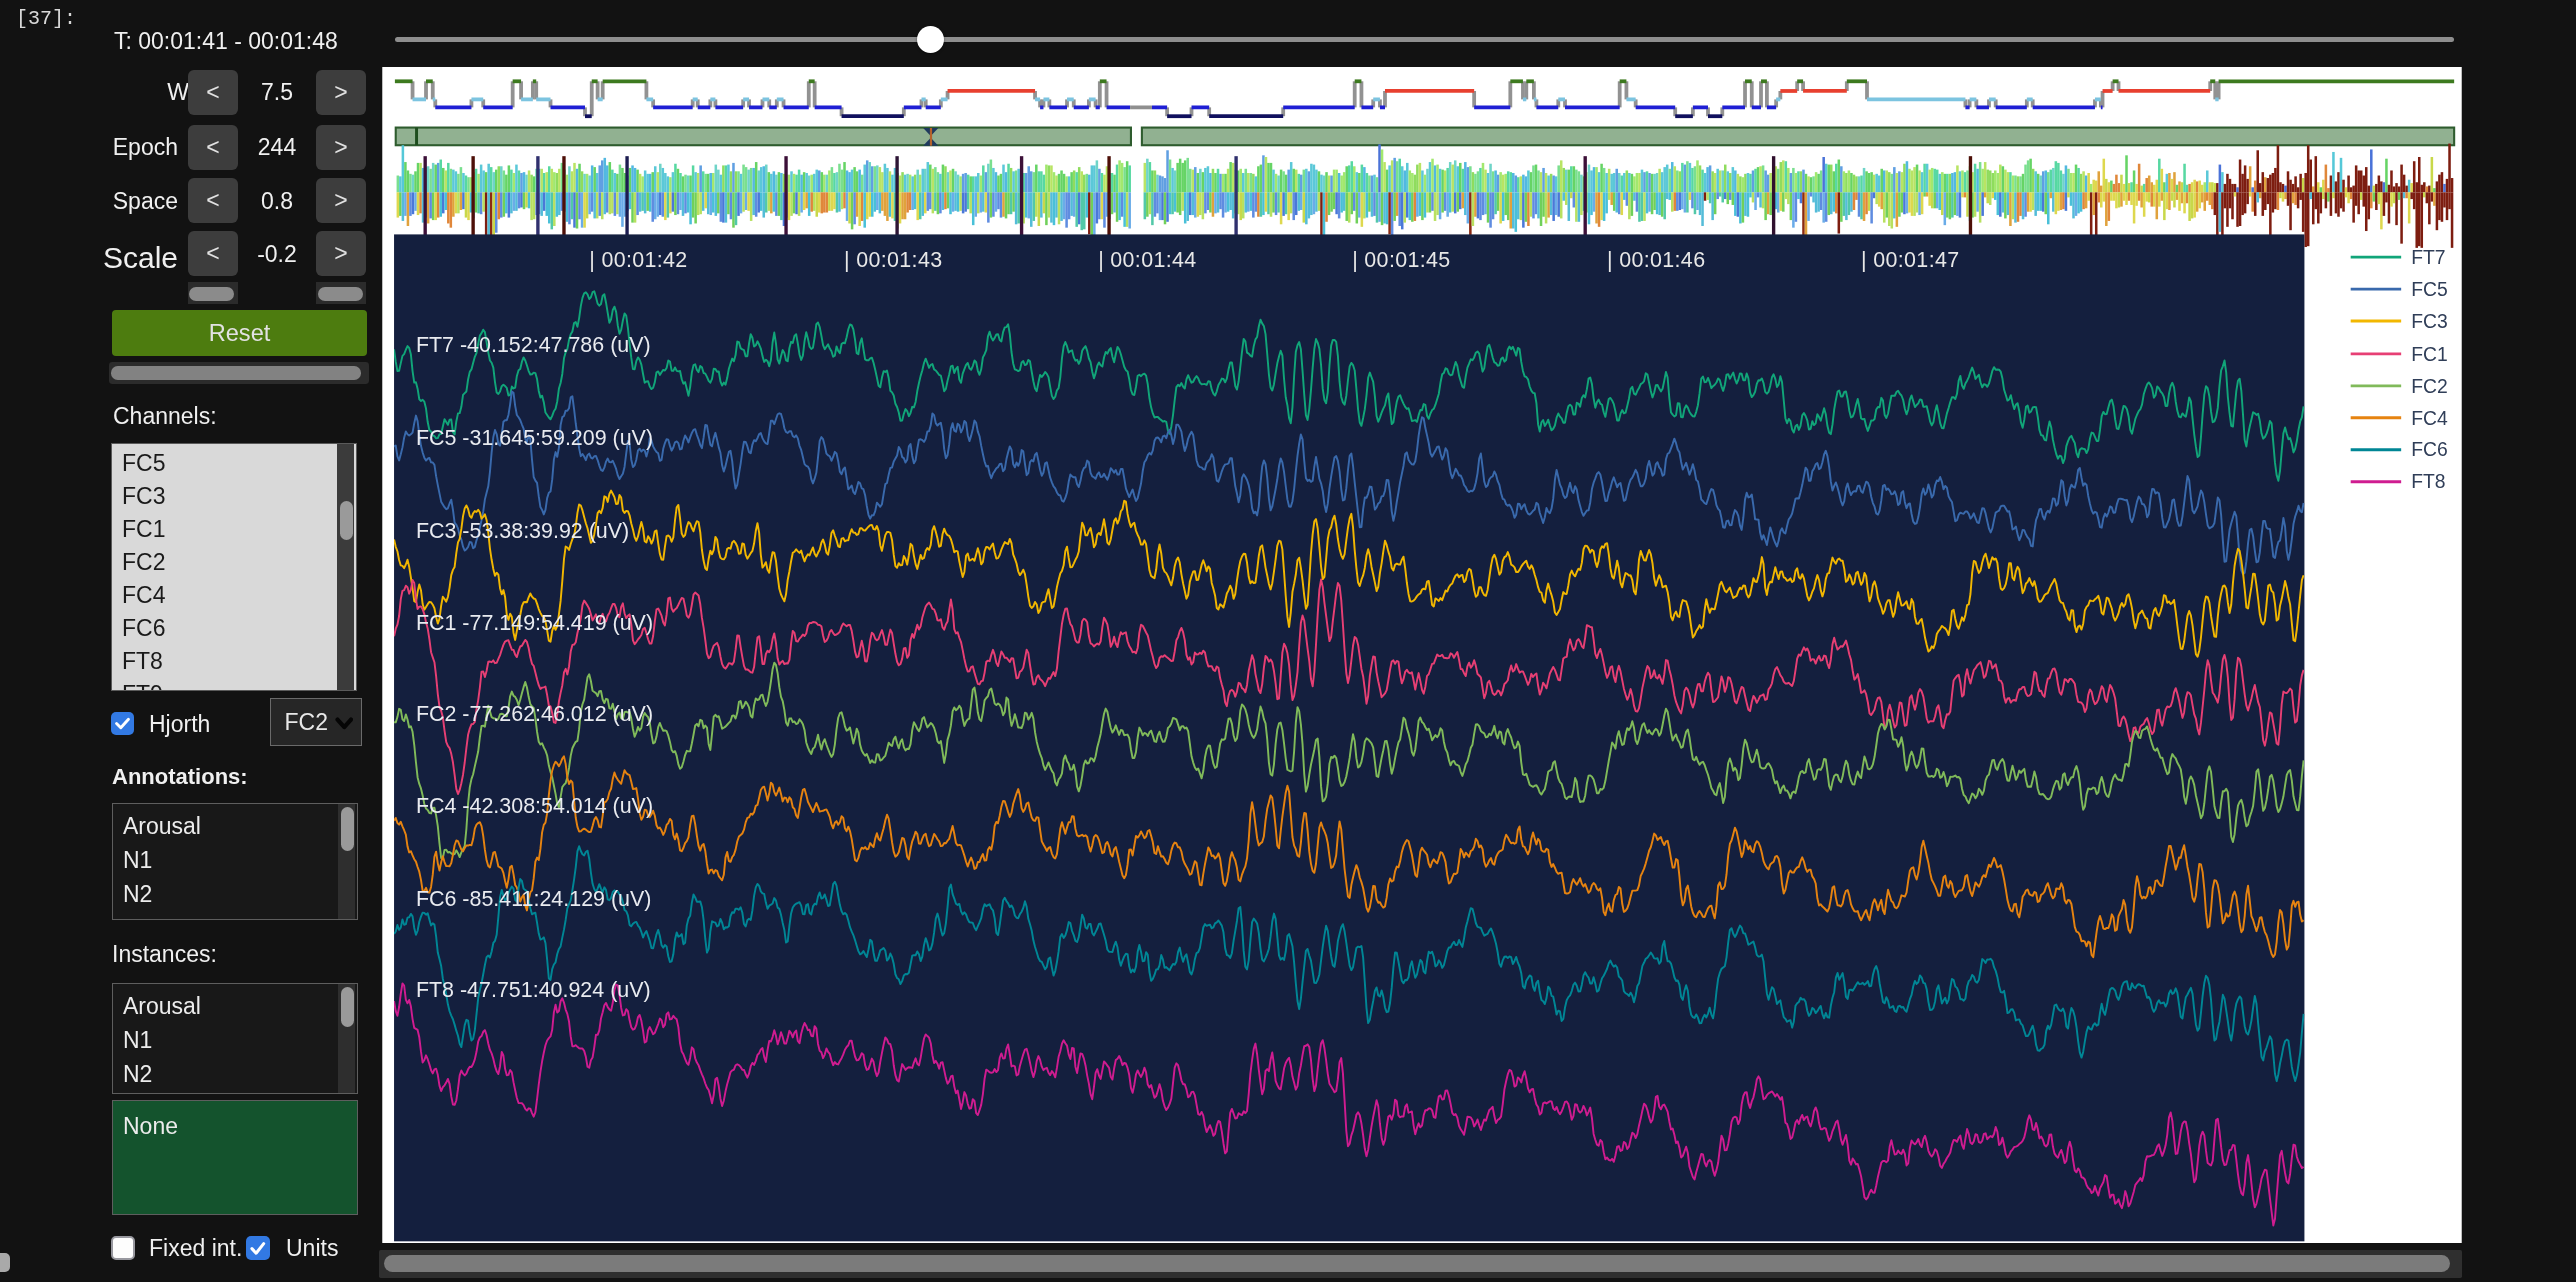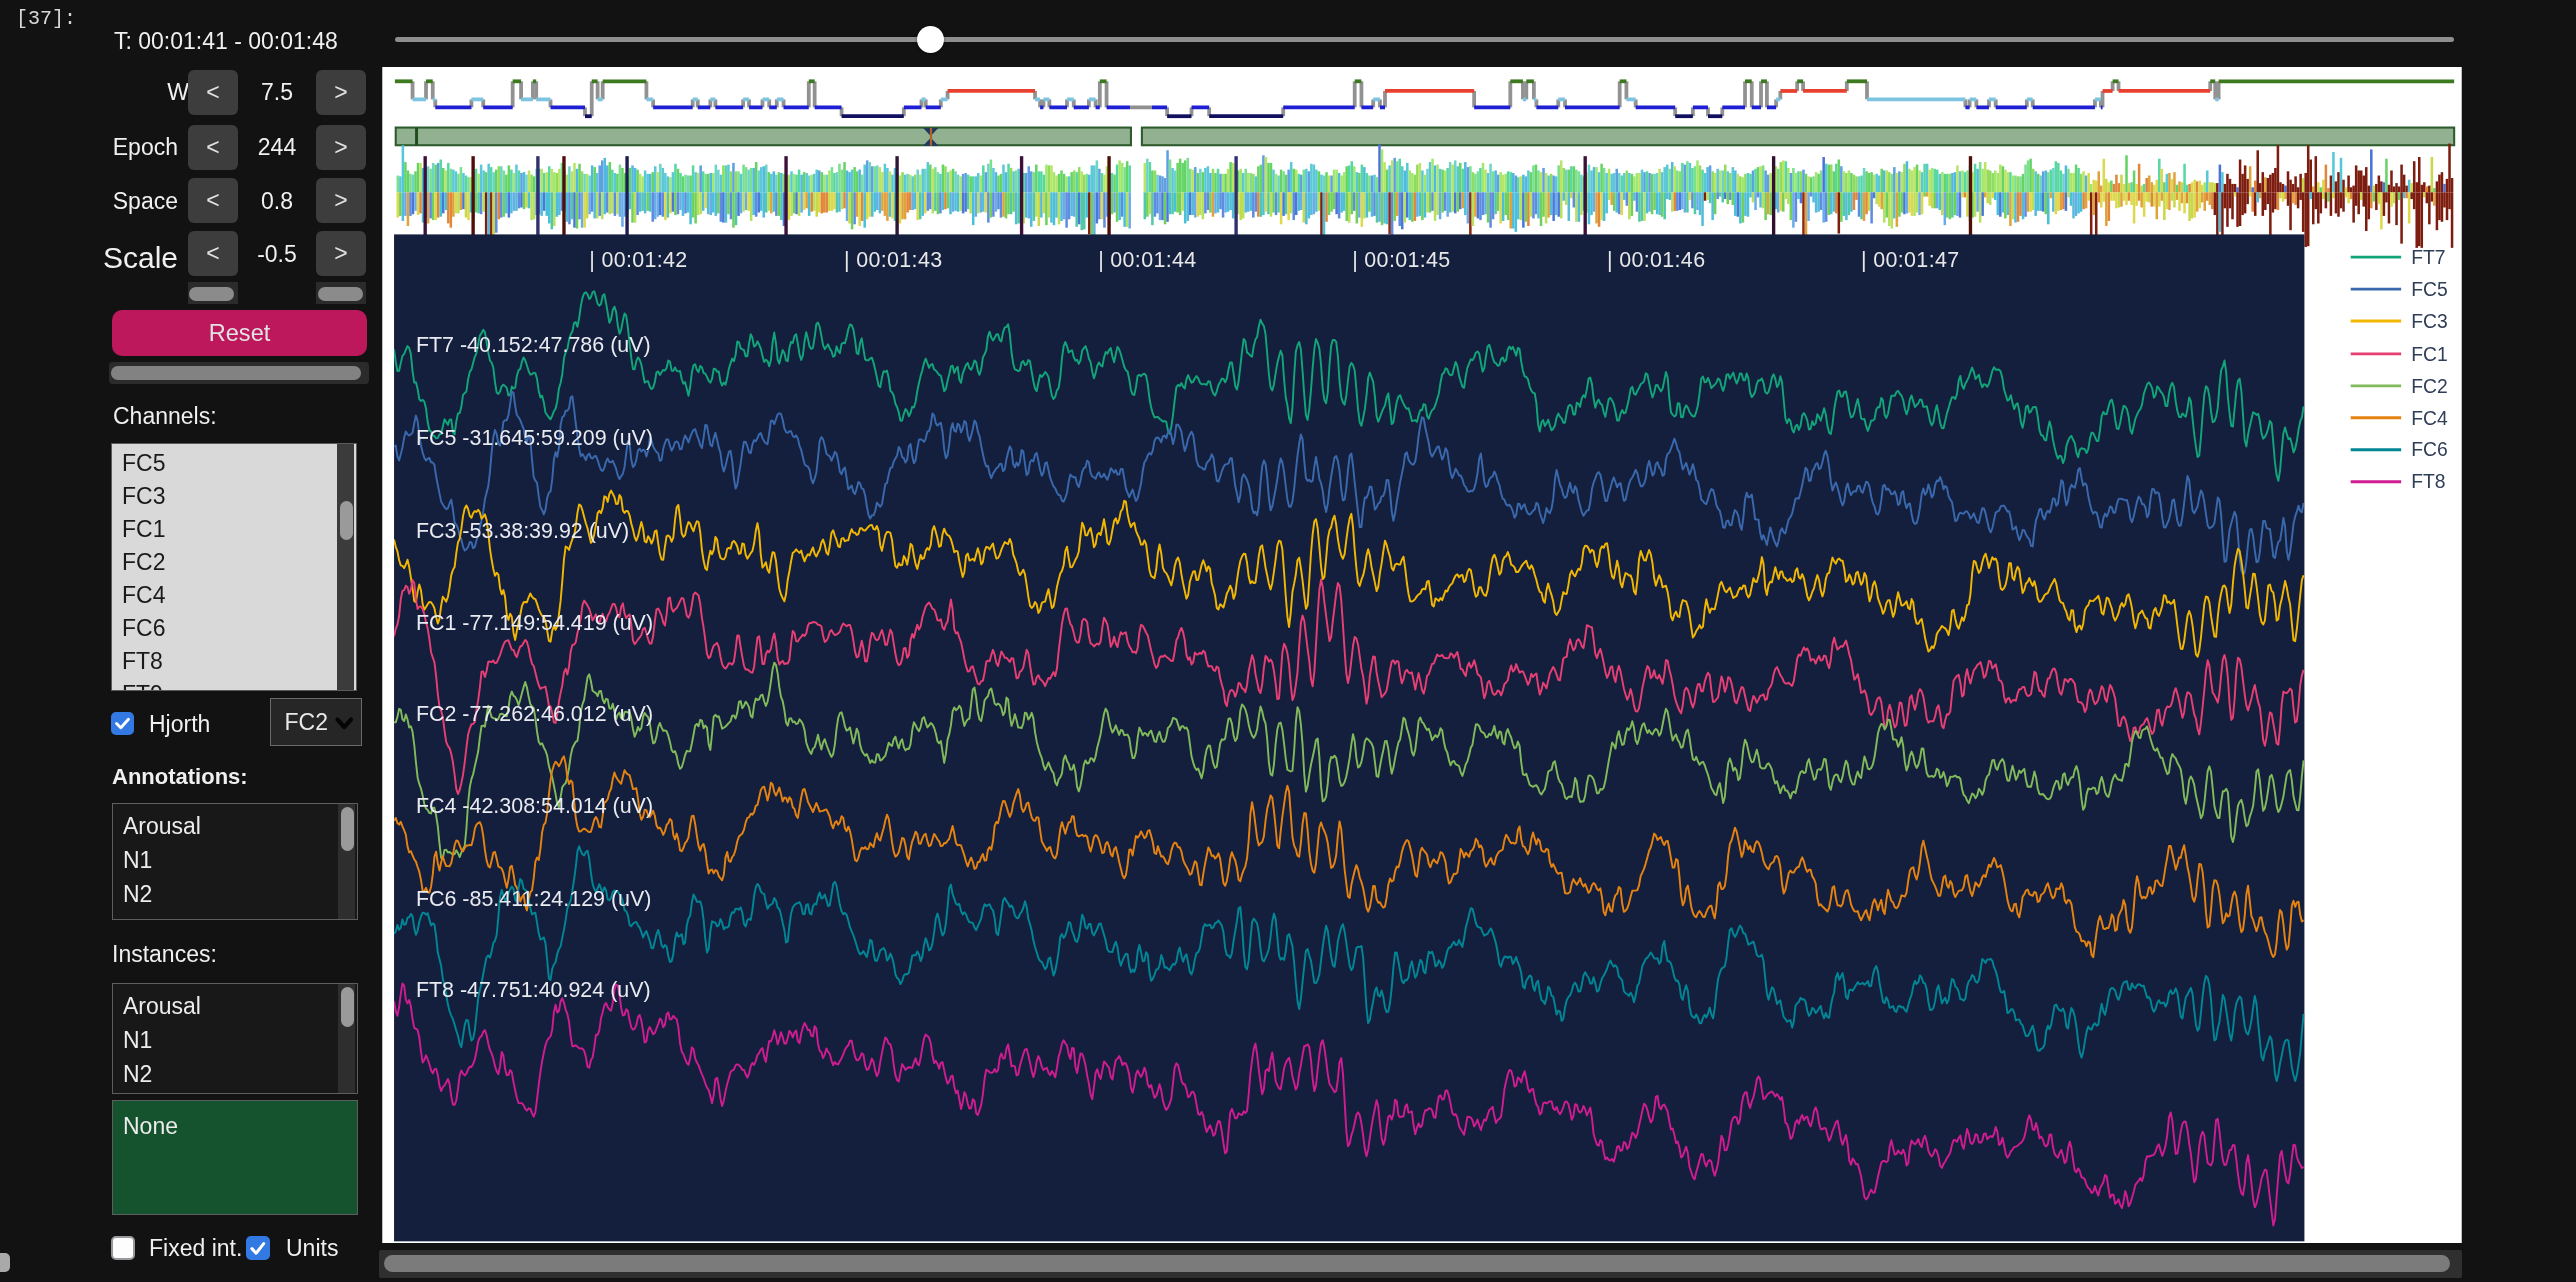--- a/index.html
+++ b/index.html
@@ -14,27 +14,27 @@
 <div class="abs" style="left:0px;top:134px;width:178px;text-align:right;font-size:23px;color:#f0f0f0;">Epoch</div>
 <div class="abs" style="left:188px;top:125px;width:50px;height:45px;background:#3d3d3d;border-radius:5.9px;color:#e2e2e2;font-size:23px;display:flex;align-items:center;justify-content:center;">&lt;</div>
 <div class="abs" style="left:238px;top:134px;width:78px;text-align:center;font-size:23px;color:#f0f0f0;">244</div>
 <div class="abs" style="left:316px;top:125px;width:50px;height:45px;background:#3d3d3d;border-radius:5.9px;color:#e2e2e2;font-size:23px;display:flex;align-items:center;justify-content:center;">&gt;</div>
 <div class="abs" style="left:0px;top:188px;width:178px;text-align:right;font-size:23px;color:#f0f0f0;">Space</div>
 <div class="abs" style="left:188px;top:178px;width:50px;height:45px;background:#3d3d3d;border-radius:5.9px;color:#e2e2e2;font-size:23px;display:flex;align-items:center;justify-content:center;">&lt;</div>
 <div class="abs" style="left:238px;top:188px;width:78px;text-align:center;font-size:23px;color:#f0f0f0;">0.8</div>
 <div class="abs" style="left:316px;top:178px;width:50px;height:45px;background:#3d3d3d;border-radius:5.9px;color:#e2e2e2;font-size:23px;display:flex;align-items:center;justify-content:center;">&gt;</div>
 <div class="abs" style="left:0px;top:241px;width:178px;text-align:right;font-size:30px;color:#f0f0f0;">Scale</div>
 <div class="abs" style="left:188px;top:231px;width:50px;height:45px;background:#3d3d3d;border-radius:5.9px;color:#e2e2e2;font-size:23px;display:flex;align-items:center;justify-content:center;">&lt;</div>
-<div class="abs" style="left:238px;top:241px;width:78px;text-align:center;font-size:23px;color:#f0f0f0;">-0.5</div>
+<div class="abs" style="left:238px;top:241px;width:78px;text-align:center;font-size:23px;color:#f0f0f0;">-0.2</div>
 <div class="abs" style="left:316px;top:231px;width:50px;height:45px;background:#3d3d3d;border-radius:5.9px;color:#e2e2e2;font-size:23px;display:flex;align-items:center;justify-content:center;">&gt;</div>
 <div class="abs" style="left:188px;top:282px;width:50px;height:22px;background:#2b2b2b;"></div>
 <div class="abs" style="left:189px;top:287px;width:45px;height:14.3px;background:#8b8b8b;border-radius:7.6px;"></div>
 <div class="abs" style="left:316px;top:282px;width:50px;height:22px;background:#2b2b2b;"></div>
 <div class="abs" style="left:318px;top:287px;width:45px;height:14.3px;background:#8b8b8b;border-radius:7.6px;"></div>
-<div class="abs" style="left:112px;top:310px;width:255px;height:46px;background:#be185d;border-radius:10px;color:#e2e2e2;font-size:23.6px;display:flex;align-items:center;justify-content:center;">Reset</div>
+<div class="abs" style="left:112px;top:310px;width:255px;height:46px;background:#4d7c0f;border-radius:4px;color:#e2e2e2;font-size:23.6px;display:flex;align-items:center;justify-content:center;">Reset</div>
 <div class="abs" style="left:109px;top:362px;width:260px;height:22px;background:#2b2b2b;border-radius:3.4px;"></div>
 <div class="abs" style="left:111px;top:366px;width:250px;height:13.5px;background:#828282;border-radius:6.7px;"></div>
 <div class="abs" style="left:113px;top:403px;font-size:23px;color:#f0f0f0;">Channels:</div>
 <div class="abs" style="left:111px;top:443px;width:246px;height:248px;background:#d9d9d9;border:1.7px solid #5a5a5a;box-sizing:border-box;overflow:hidden;color:#1a1a1a;font-size:23px;">
 <div style="padding-top:2.5px">
       <div style="height:33px;line-height:33px;padding-left:10px;">FC5</div>
       <div style="height:33px;line-height:33px;padding-left:10px;">FC3</div>
       <div style="height:33px;line-height:33px;padding-left:10px;">FC1</div>
       <div style="height:33px;line-height:33px;padding-left:10px;">FC2</div>
       <div style="height:33px;line-height:33px;padding-left:10px;">FC4</div>

